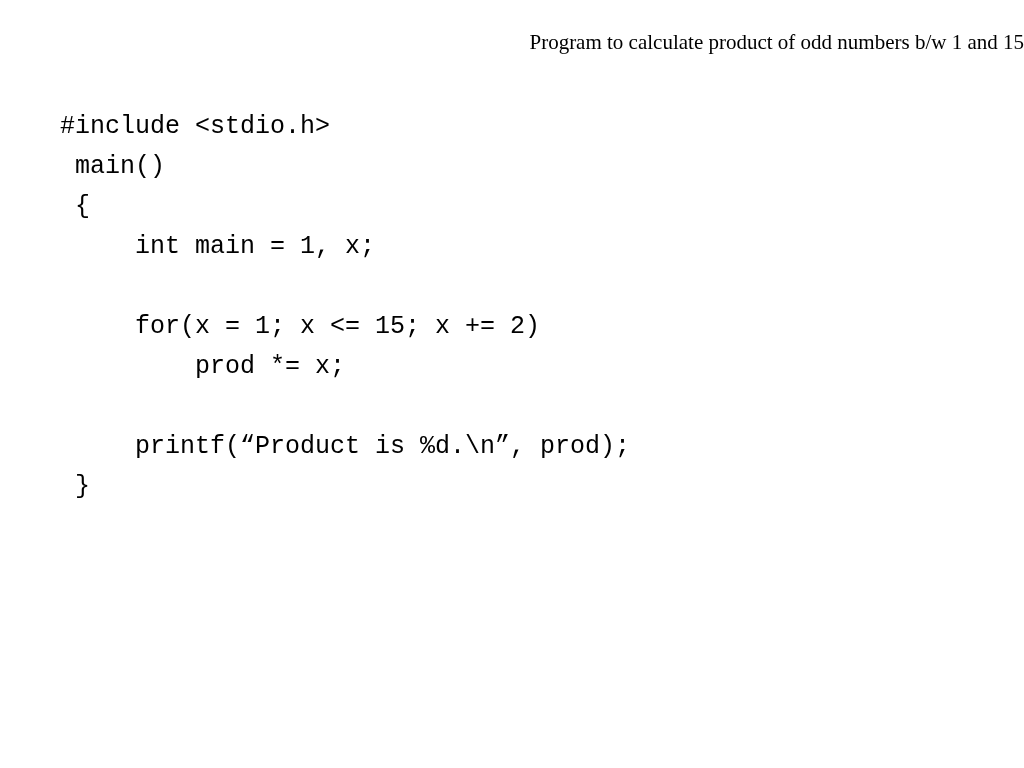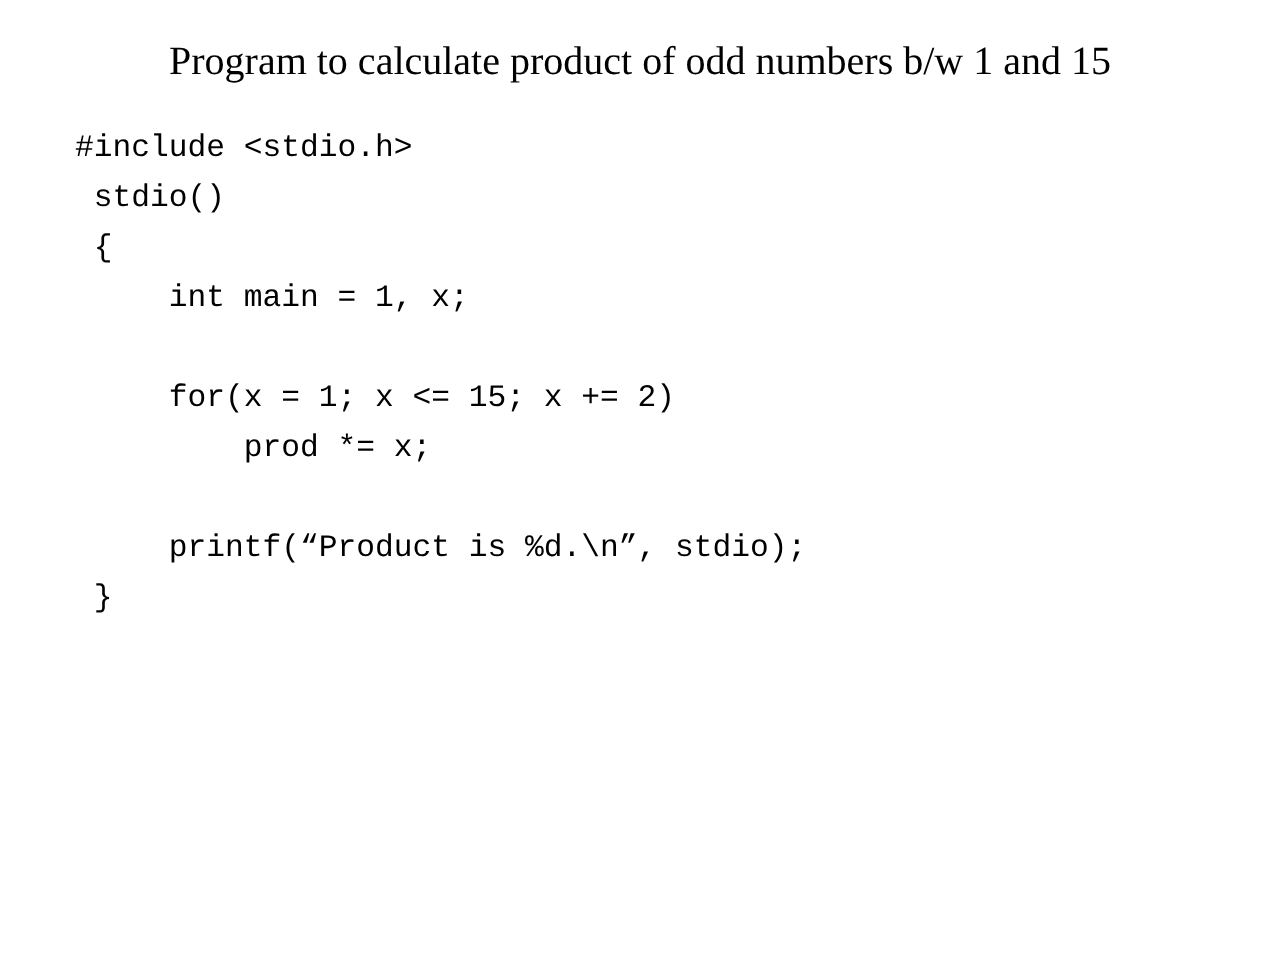--- a/index.html
+++ b/index.html
@@ -9,40 +9,40 @@
     }
     body {
       width: 1024px;
       height: 768px;
       background: #ffffff;
       font-family: "Times New Roman", Times, serif;
       color: #000000;
       padding-top: 30px;
     }
     .title {
-      text-align: center;
-      font-size: 32px;
+      text-align: right;
+      font-size: 21px;
       font-weight: normal;
-      margin-bottom: 32px;
+      margin-bottom: 52px;
     }
     .code-block {
       font-family: "Courier New", Courier, monospace;
       font-size: 25px;
       line-height: 1.6;
       white-space: pre;
       padding-left: 60px;
     }
   </style>
 </head>
 <body>
 
 <h1 class="title">Program to calculate product of odd numbers b/w 1 and 15</h1>
 
 <div class="code-block"><span>#include &lt;stdio.h&gt;</span>
-<span> stdio()</span>
+<span> main()</span>
 <span> {</span>
 <span>     int main = 1, x;</span>
 <span></span>
 <span>     for(x = 1; x &lt;= 15; x += 2)</span>
 <span>         prod *= x;</span>
 <span></span>
-<span>     printf(“Product is %d.\n”, stdio);</span>
+<span>     printf(“Product is %d.\n”, prod);</span>
 <span> }</span></div>
 
 </body></html>

